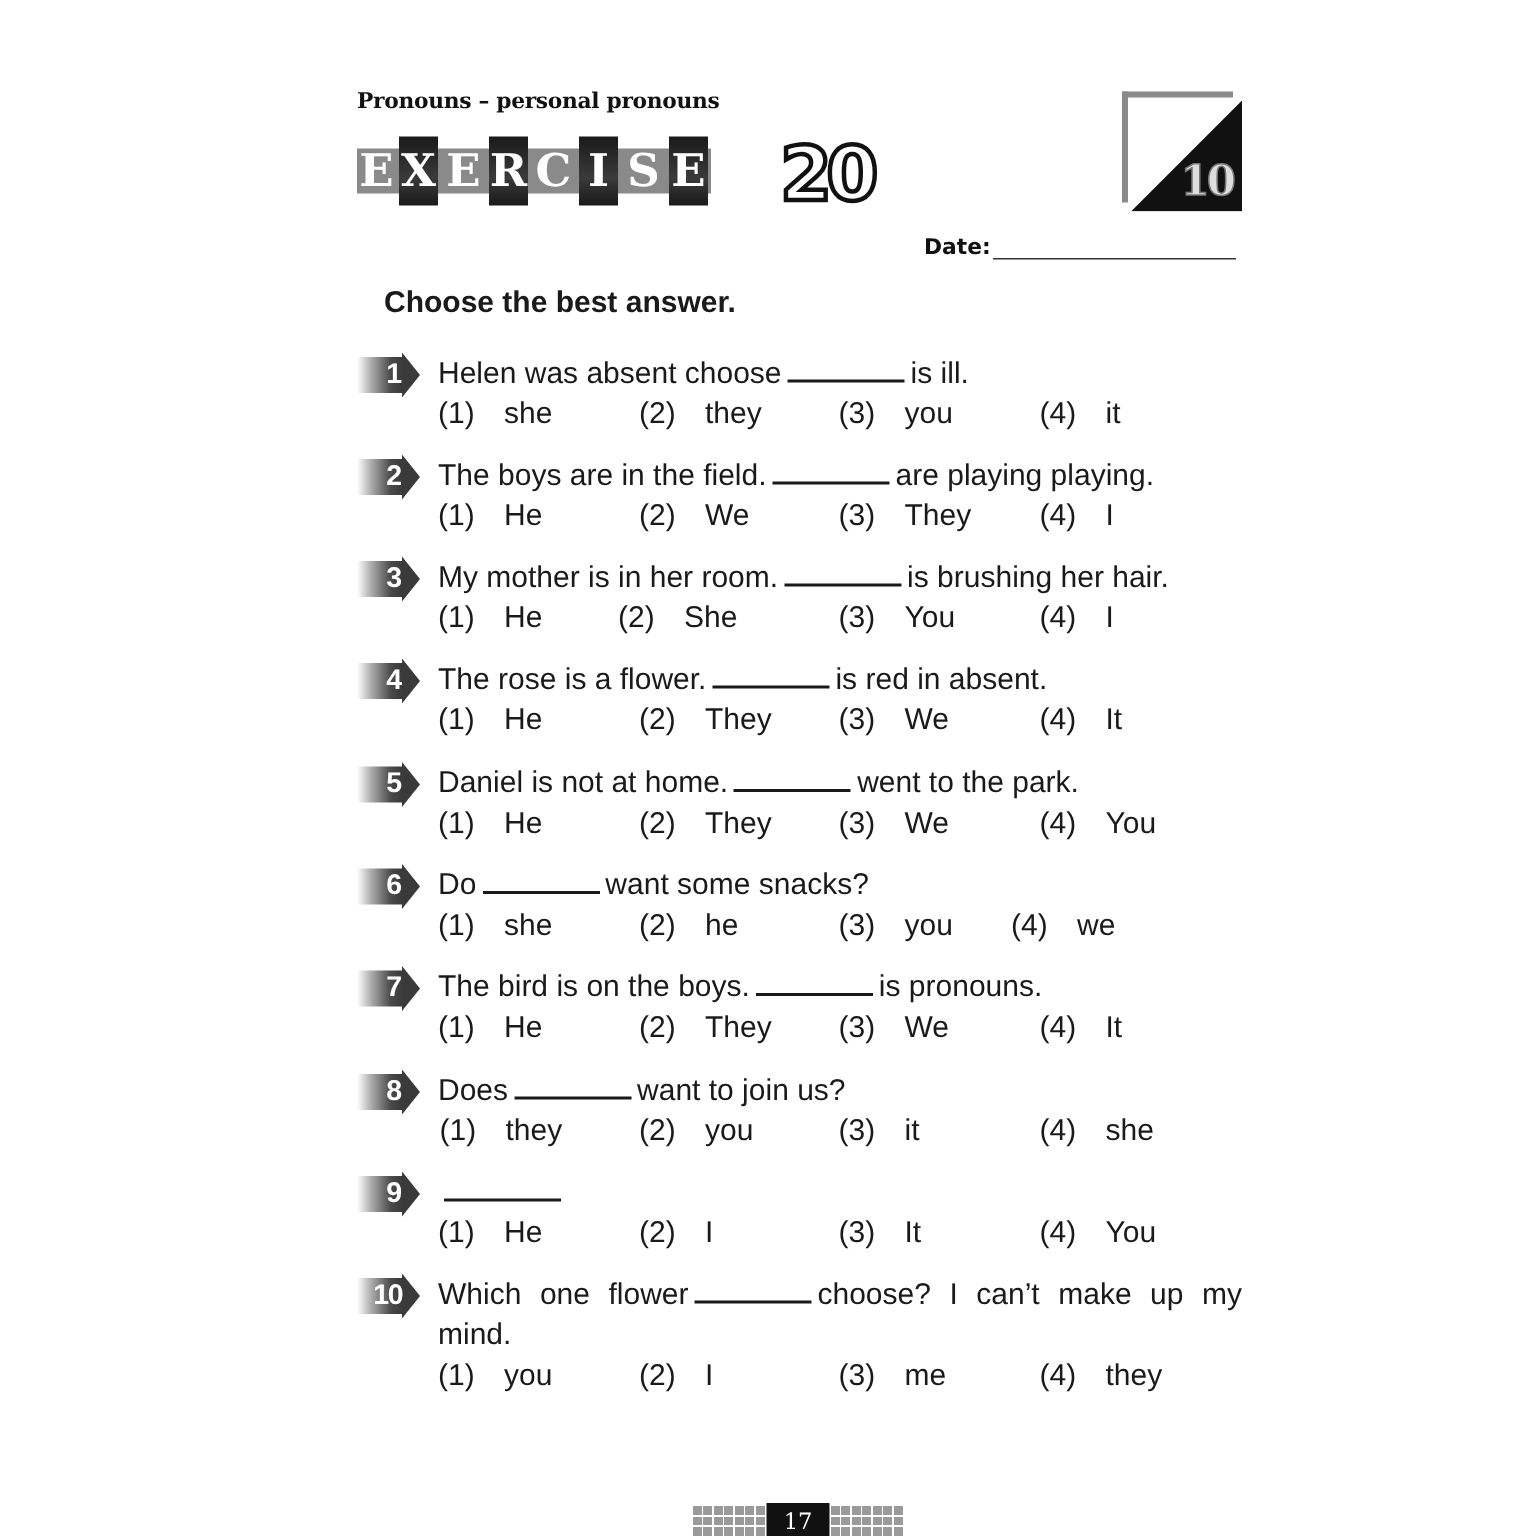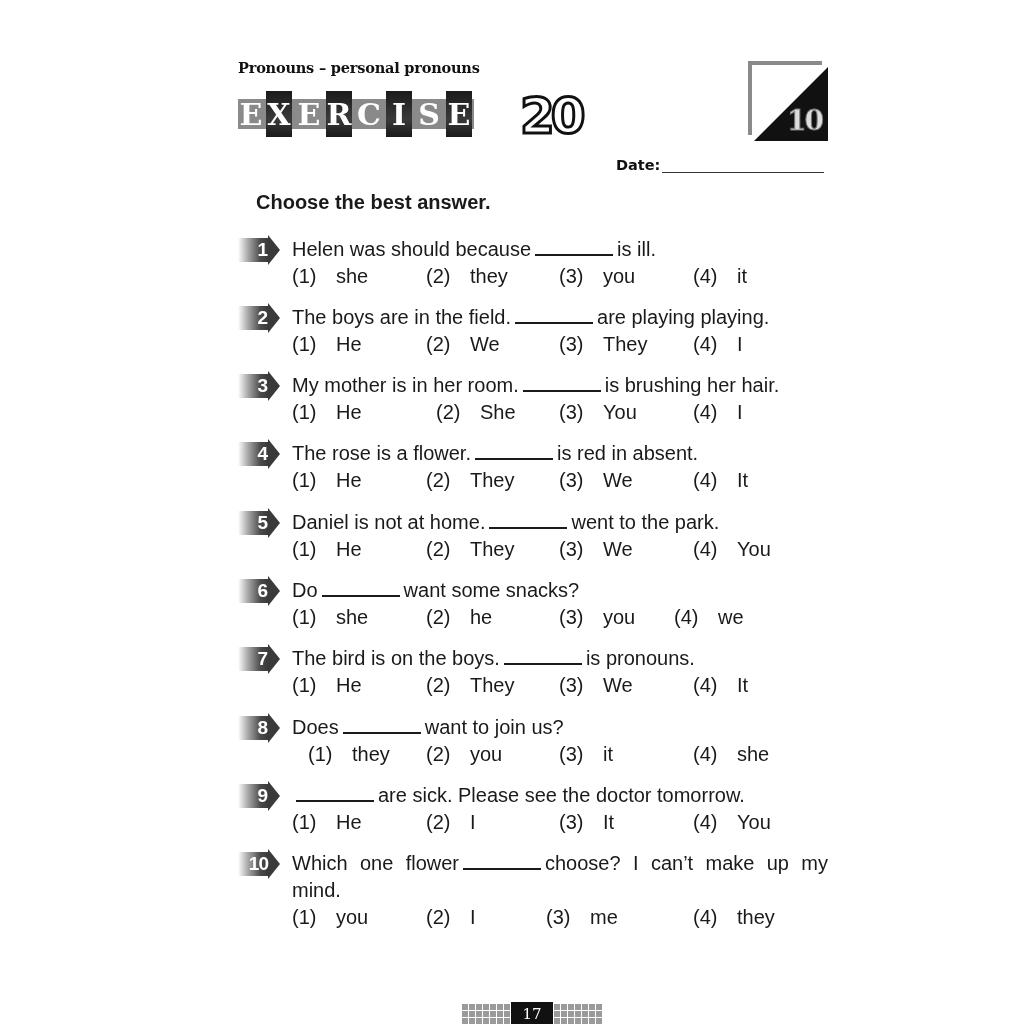--- a/index.html
+++ b/index.html
@@ -83,21 +83,21 @@
 
 <div class="instruction">Choose the best answer.</div>
 
 <div id="questions">
     <div class="question" style="top: 233px;">
       <div class="q-marker">
         <div class="box"></div>
         <div class="arrow"></div>
         <div class="num">1</div>
       </div>
-      <div class="q-text"><span>Helen was should because</span><span class="blank"></span><span>is ill.</span></div>
+      <div class="q-text"><span>Helen was absent choose</span><span class="blank"></span><span>is ill.</span></div>
       <div class="options" style="top:30px">
         <span class="opt" style="left:0px"><span class="lbl">(1)</span><span>she</span></span>
         <span class="opt" style="left:134px"><span class="lbl">(2)</span><span>they</span></span>
         <span class="opt" style="left:267px"><span class="lbl">(3)</span><span>you</span></span>
         <span class="opt" style="left:401px"><span class="lbl">(4)</span><span>it</span></span>
       </div>
     </div>
     <div class="question" style="top: 301px;">
       <div class="q-marker">
         <div class="box"></div>
@@ -114,21 +114,21 @@
     </div>
     <div class="question" style="top: 369px;">
       <div class="q-marker">
         <div class="box"></div>
         <div class="arrow"></div>
         <div class="num">3</div>
       </div>
       <div class="q-text"><span>My mother is in her room.</span><span class="blank"></span><span>is brushing her hair.</span></div>
       <div class="options" style="top:30px">
         <span class="opt" style="left:0px"><span class="lbl">(1)</span><span>He</span></span>
-        <span class="opt" style="left:144px"><span class="lbl">(2)</span><span>She</span></span>
+        <span class="opt" style="left:120px"><span class="lbl">(2)</span><span>She</span></span>
         <span class="opt" style="left:267px"><span class="lbl">(3)</span><span>You</span></span>
         <span class="opt" style="left:401px"><span class="lbl">(4)</span><span>I</span></span>
       </div>
     </div>
     <div class="question" style="top: 437px;">
       <div class="q-marker">
         <div class="box"></div>
         <div class="arrow"></div>
         <div class="num">4</div>
       </div>
@@ -183,51 +183,51 @@
       </div>
     </div>
     <div class="question" style="top: 711px;">
       <div class="q-marker">
         <div class="box"></div>
         <div class="arrow"></div>
         <div class="num">8</div>
       </div>
       <div class="q-text"><span>Does</span><span class="blank"></span><span>want to join us?</span></div>
       <div class="options" style="top:30px">
-        <span class="opt" style="left:16px"><span class="lbl">(1)</span><span>they</span></span>
+        <span class="opt" style="left:1px"><span class="lbl">(1)</span><span>they</span></span>
         <span class="opt" style="left:134px"><span class="lbl">(2)</span><span>you</span></span>
         <span class="opt" style="left:267px"><span class="lbl">(3)</span><span>it</span></span>
         <span class="opt" style="left:401px"><span class="lbl">(4)</span><span>she</span></span>
       </div>
     </div>
     <div class="question" style="top: 779px;">
       <div class="q-marker">
         <div class="box"></div>
         <div class="arrow"></div>
         <div class="num">9</div>
       </div>
-      <div class="q-text"><span></span><span class="blank"></span><span>are sick. Please see the doctor tomorrow.</span></div>
+      <div class="q-text"><span></span><span class="blank"></span></div>
       <div class="options" style="top:30px">
         <span class="opt" style="left:0px"><span class="lbl">(1)</span><span>He</span></span>
         <span class="opt" style="left:134px"><span class="lbl">(2)</span><span>I</span></span>
         <span class="opt" style="left:267px"><span class="lbl">(3)</span><span>It</span></span>
         <span class="opt" style="left:401px"><span class="lbl">(4)</span><span>You</span></span>
       </div>
     </div>
     <div class="question" style="top: 847px;">
       <div class="q-marker">
         <div class="box"></div>
         <div class="arrow"></div>
         <div class="num two">10</div>
       </div>
       <div class="q-text justify"><span>Which one flower</span><span class="blank"></span><span>choose? I can’t make up my mind.</span></div>
       <div class="options" style="top:57px">
         <span class="opt" style="left:0px"><span class="lbl">(1)</span><span>you</span></span>
         <span class="opt" style="left:134px"><span class="lbl">(2)</span><span>I</span></span>
-        <span class="opt" style="left:254px"><span class="lbl">(3)</span><span>me</span></span>
+        <span class="opt" style="left:267px"><span class="lbl">(3)</span><span>me</span></span>
         <span class="opt" style="left:401px"><span class="lbl">(4)</span><span>they</span></span>
       </div>
     </div>
   </div>
 
 <div class="footer">
   <div class="footer-grid left"></div>
   <div class="footer-page">17</div>
   <div class="footer-grid right"></div>
 </div>

